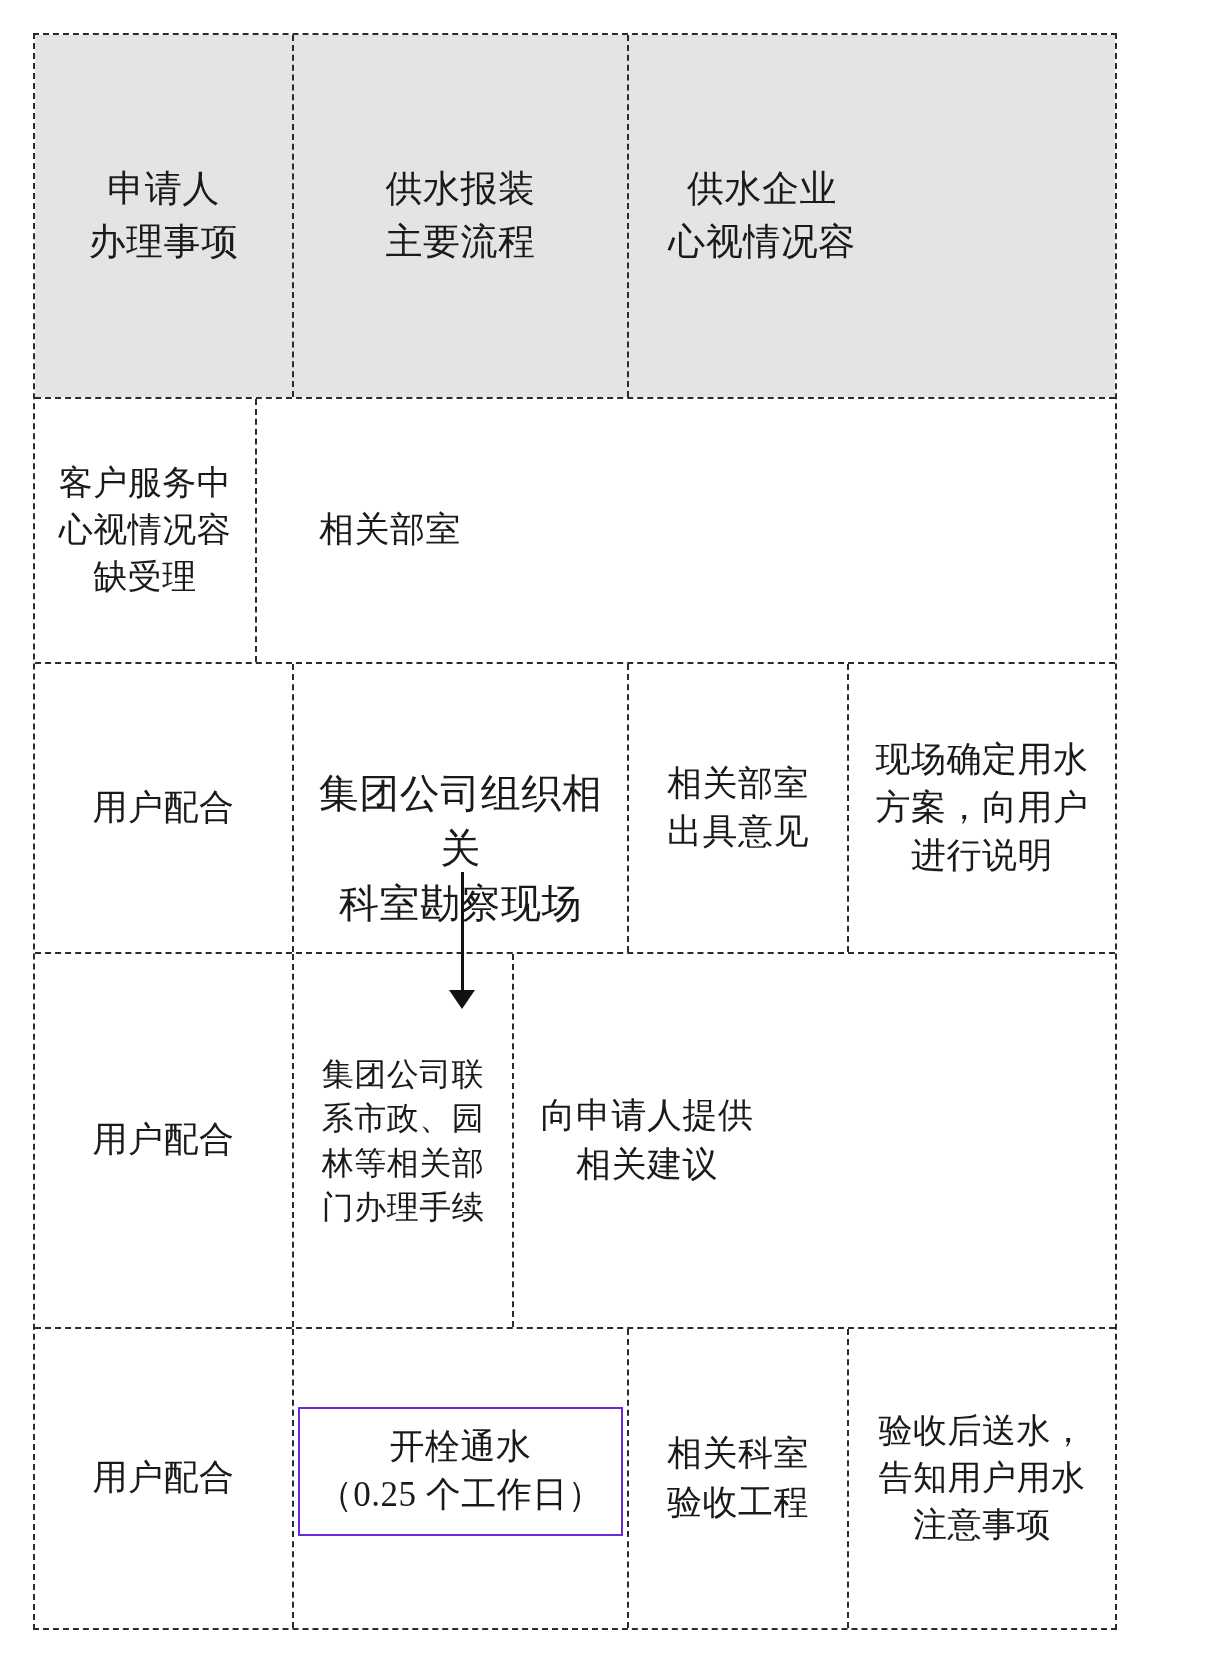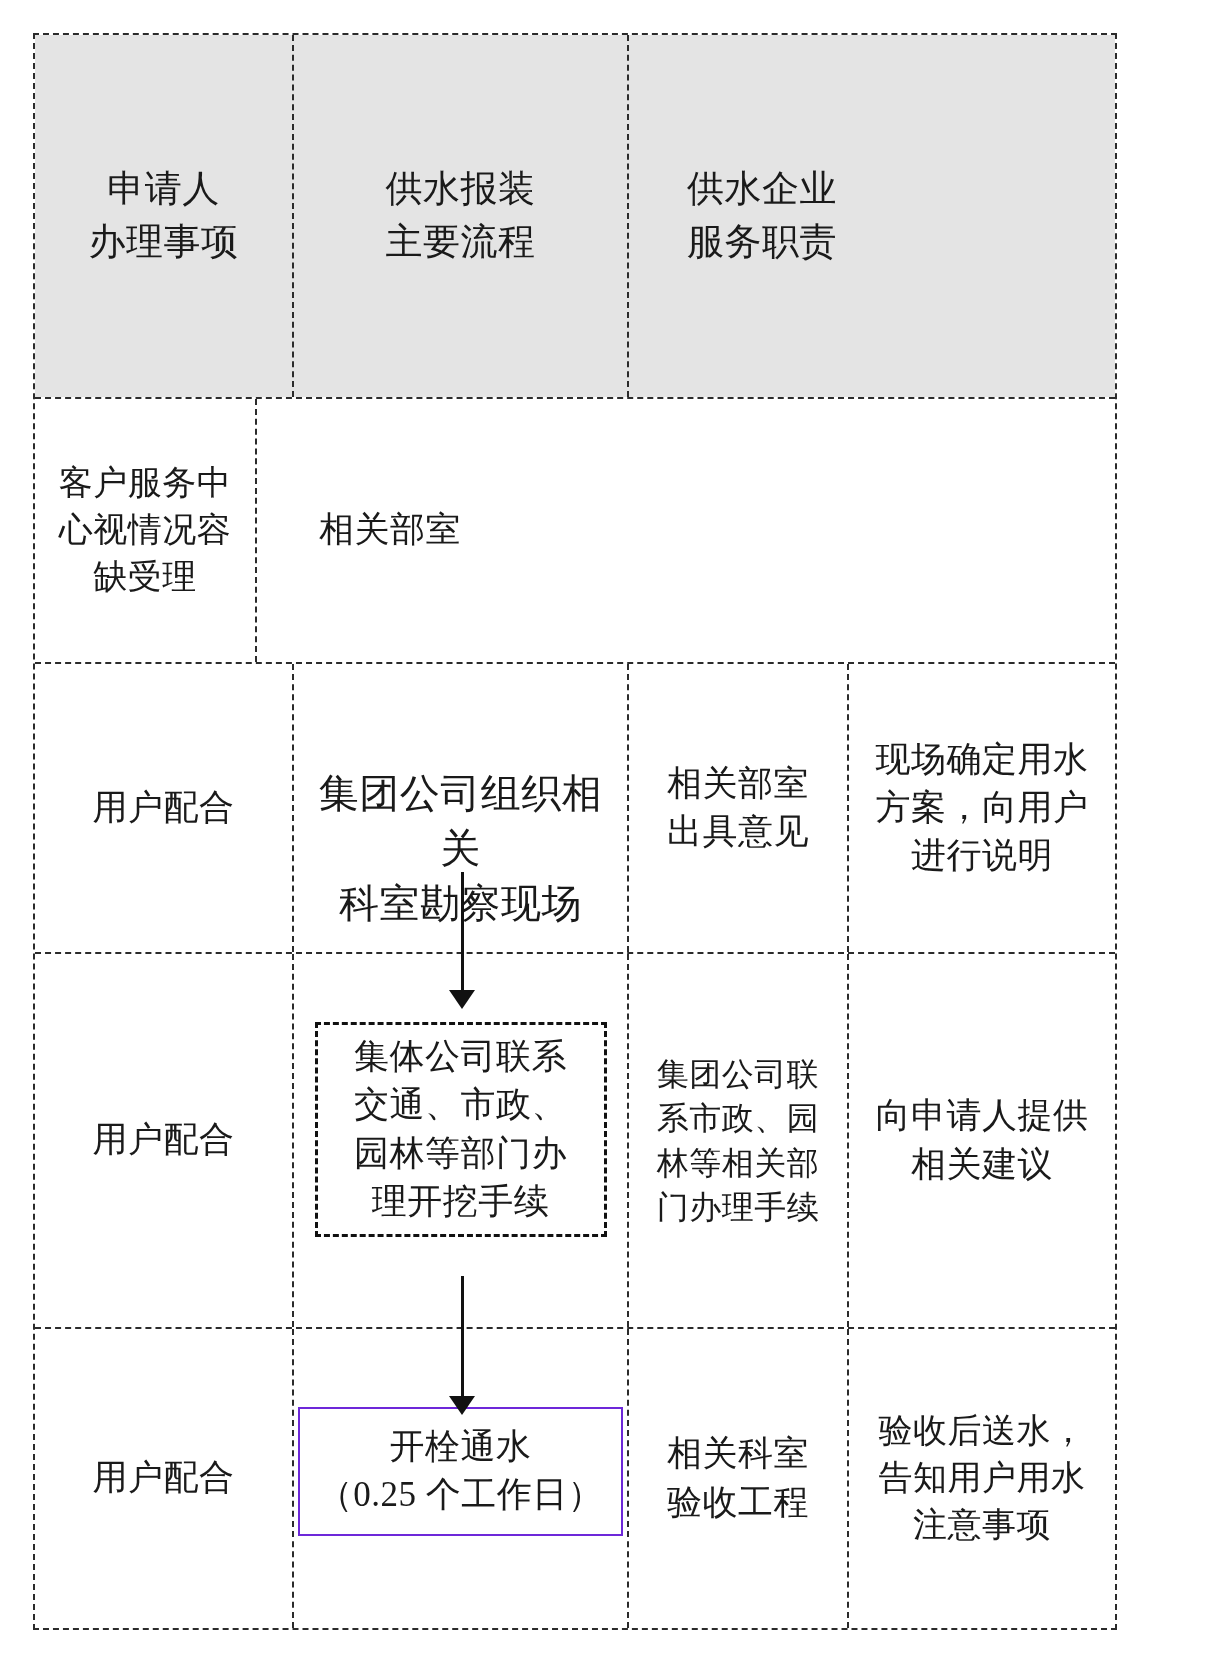--- a/index.html
+++ b/index.html
@@ -109,21 +109,21 @@
     <div class="cell c1">
       <span class="txt">申请人
 办理事项</span>
     </div>
     <div class="cell c2">
       <span class="txt">供水报装
 主要流程</span>
     </div>
     <div class="cell c4">
       <span class="txt">供水企业
-服务职责</span>
+心视情况容</span>
     </div>
   </div>
 
   <div class="row r1">
     <div class="cell c3">
       <span class="txt">客户服务中
 心视情况容
 缺受理</span>
     </div>
     <div class="cell c4">
@@ -153,32 +153,20 @@
       <span class="txt">现场确定用水
 方案，向用户
 进行说明</span>
     </div>
   </div>
 
   <div class="row r3">
     <div class="cell c1">
       <span class="txt">用户配合</span>
     </div>
-    <div class="cell c2">
-      <div class="stack">
-        <div class="node boxed-dashed" style="margin-top:64px;width:292px;">
-          <span class="txt">集体公司联系
-交通、市政、
-园林等部门办
-理开挖手续</span>
-        </div>
-      </div>
-
-      <div class="arrow" style="left:50%;top:322px;height:122px;"></div>
-    </div>
     <div class="cell c3">
       <span class="txt">集团公司联
 系市政、园
 林等相关部
 门办理手续</span>
     </div>
     <div class="cell c4">
       <span class="txt">向申请人提供
 相关建议</span>
     </div>

